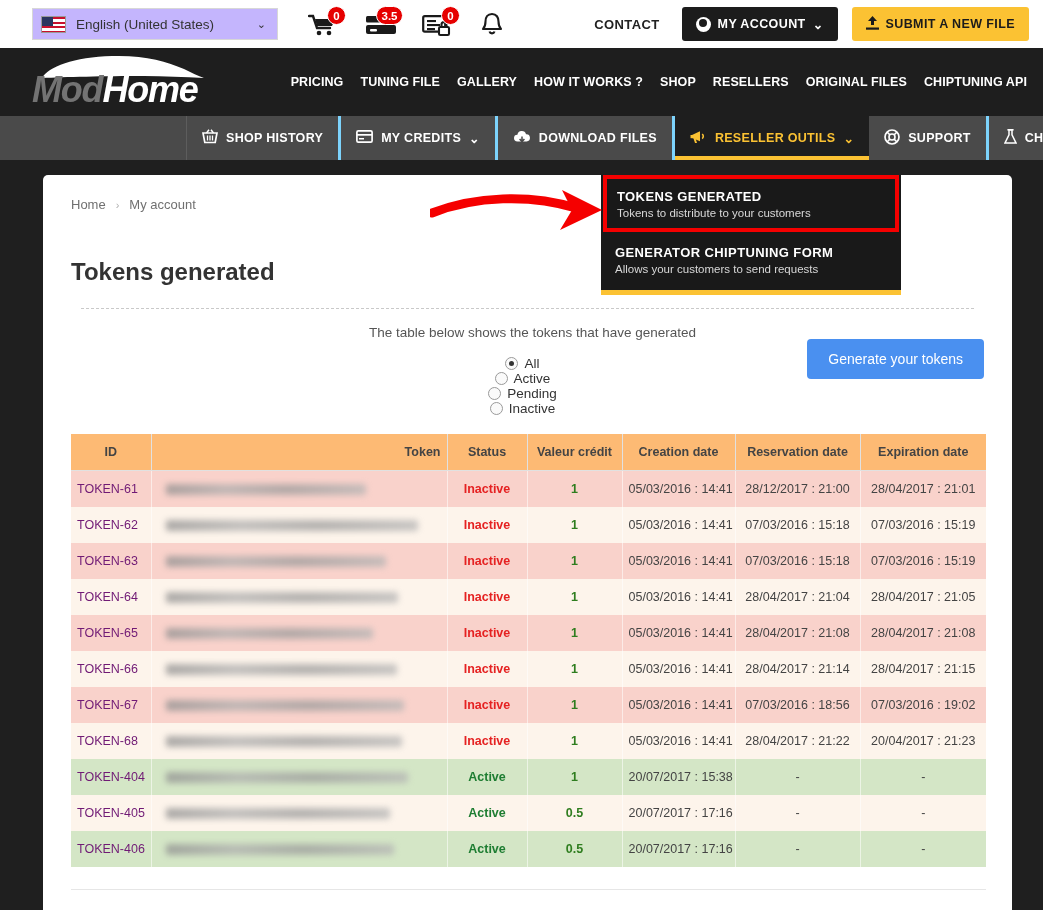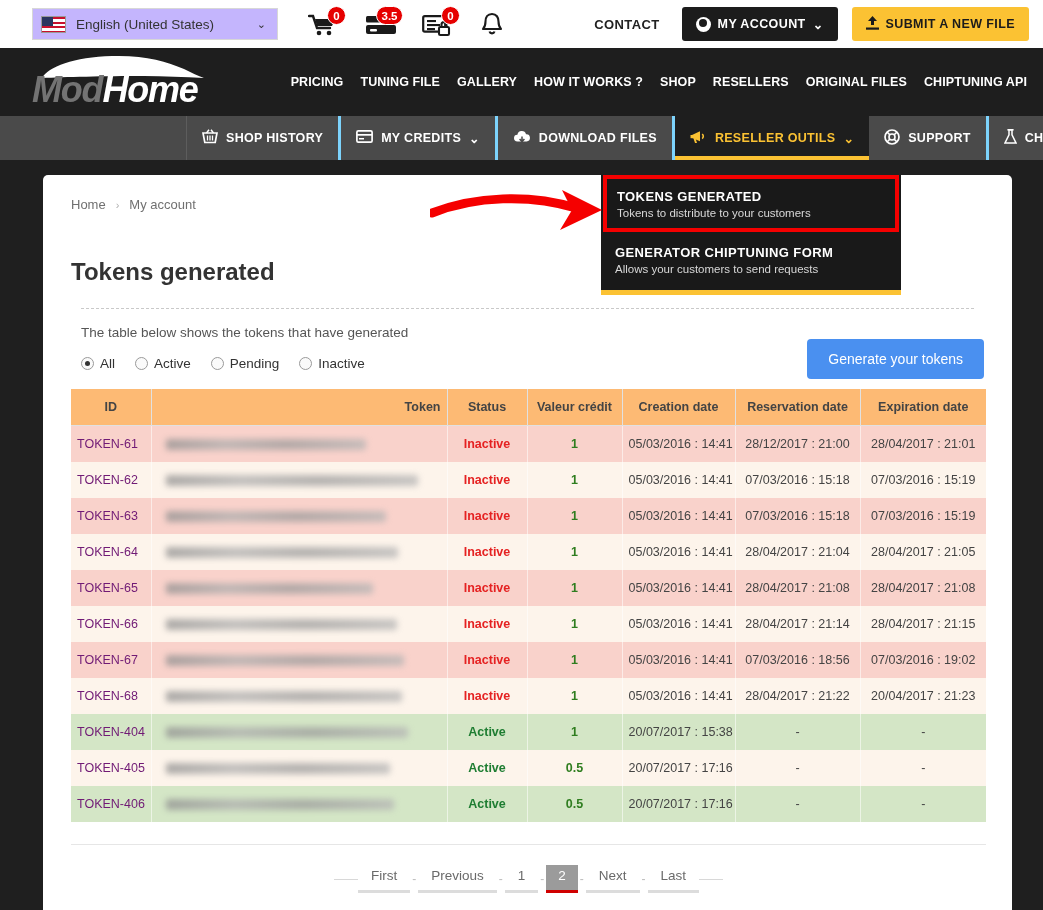--- a/index.html
+++ b/index.html
@@ -167,25 +167,25 @@
   .breadcrumb .sep { color: #b0b0b0; font-size: 11px; }
   .breadcrumb span { cursor: pointer; }
   .page-title {
     font-size: 24px; font-weight: bold; color: #333;
     margin: 46px 0 0 0;
   }
   .divider-dotted {
     border-top: 1px dashed #c9c9c9;
     margin: 22px 10px 0 10px;
   }
-  .sub-desc { font-size: 13.5px; color: #555; margin: 16px 0 0 10px; }
+  .sub-desc { font-size: 13.5px; color: #555; margin: 16px 0 0 10px; text-align: center; }
 
   .filter-row {
     display: flex; align-items: center;
-    margin: 16px 0 0 10px; position: relative;
+    margin: 16px 0 0 10px; position: relative; flex-direction: column;
   }
   .radio-opt {
     display: flex; align-items: center; gap: 6px;
     margin-right: 20px; font-size: 13.5px; color: #333;
     cursor: pointer;
   }
   .radio {
     width: 13px; height: 13px; border-radius: 50%;
     border: 1px solid #9a9a9a; background: #fafafa;
     position: relative; flex: 0 0 auto;

